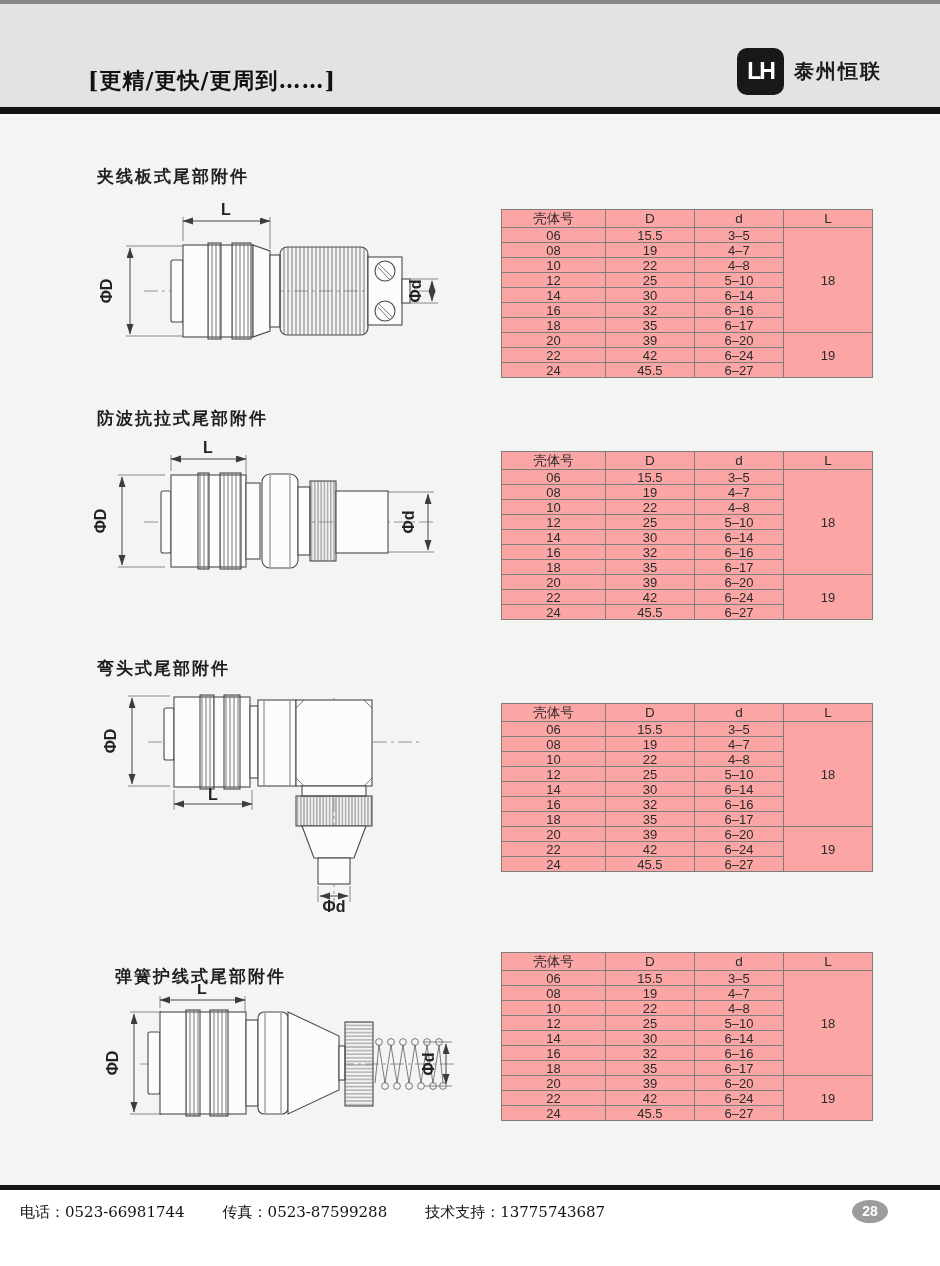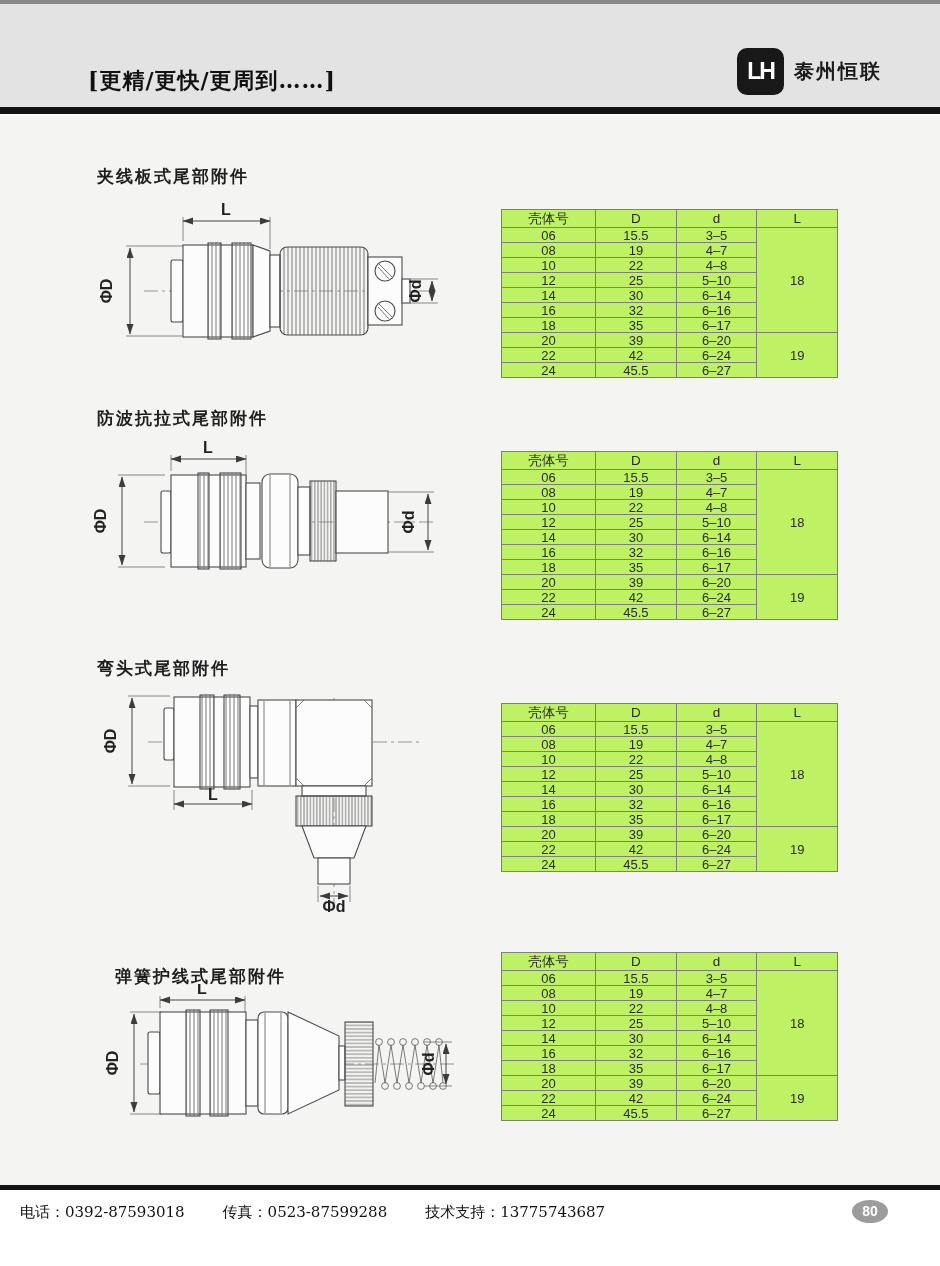--- a/index.html
+++ b/index.html
@@ -30,22 +30,22 @@
   svg .body{fill:#fcfcfc;stroke:#4a4a4a;stroke-width:1.1;}
   svg .knv{fill:url(#knV);stroke:#4a4a4a;stroke-width:1.1;}
   svg .knvf{fill:url(#knVf);stroke:#4a4a4a;stroke-width:1.1;}
   svg .knh{fill:url(#knH);stroke:#4a4a4a;stroke-width:1.1;}
   svg .dim{stroke:#444;stroke-width:1;fill:none;}
   svg .ext{stroke:#6d6d6d;stroke-width:0.8;fill:none;}
   svg .axis{stroke:#8a8a8a;stroke-width:0.9;fill:none;stroke-dasharray:14 4 3 4;}
   svg .lbl{font-family:"Liberation Sans",sans-serif;font-size:16px;font-weight:700;fill:#222;}
   svg .thin{stroke:#5a5a5a;stroke-width:0.8;fill:none;}
 
-  .dim-table{position:absolute;left:501px;width:337px;border-collapse:collapse;table-layout:fixed;
-             background:#bef264;font-size:13px;color:#2b2b2b;}
+  .dim-table{position:absolute;left:501px;width:372px;border-collapse:collapse;table-layout:fixed;
+             background:#fca5a5;font-size:13px;color:#2b2b2b;}
   #tb1{top:93px;} #tb2{top:335px;} #tb3{top:587px;} #tb4{top:836px;}
   .dim-table th,.dim-table td{border:1px solid #7e7e7e;text-align:center;padding:0;line-height:1;}
   .dim-table th{height:17px;font-weight:400;font-size:13.5px;}
   .dim-table td{height:14px;}
   .dim-table col.c1{width:28%;} .dim-table col.c2{width:24%;} .dim-table col.c3{width:24%;} .dim-table col.c4{width:24%;}
 
   
   .ftr-rule{position:absolute;left:0;top:1181px;width:940px;height:5px;background:#141414;}
   .ftr{position:absolute;left:20px;top:1199px;display:flex;gap:38px;
        font-family:"DejaVu Serif","Liberation Serif",serif;font-size:15px;color:#111;white-space:nowrap;}
@@ -484,19 +484,19 @@
             <td>45.5</td>
             <td>6–27</td>
           </tr>
         </tbody>
     </table>
 
   </div>
 
   <div class="ftr-rule"></div>
   <div class="ftr">
-    <span><span>电话：</span><span>0392-87593018</span></span>
+    <span><span>电话：</span><span>0523-66981744</span></span>
     <span><span>传真：</span><span>0523-87599288</span></span>
     <span><span>技术支持：</span><span>13775743687</span></span>
   </div>
-  <div class="badge">80</div>
+  <div class="badge">28</div>
 
 </div>
 
 </body></html>

